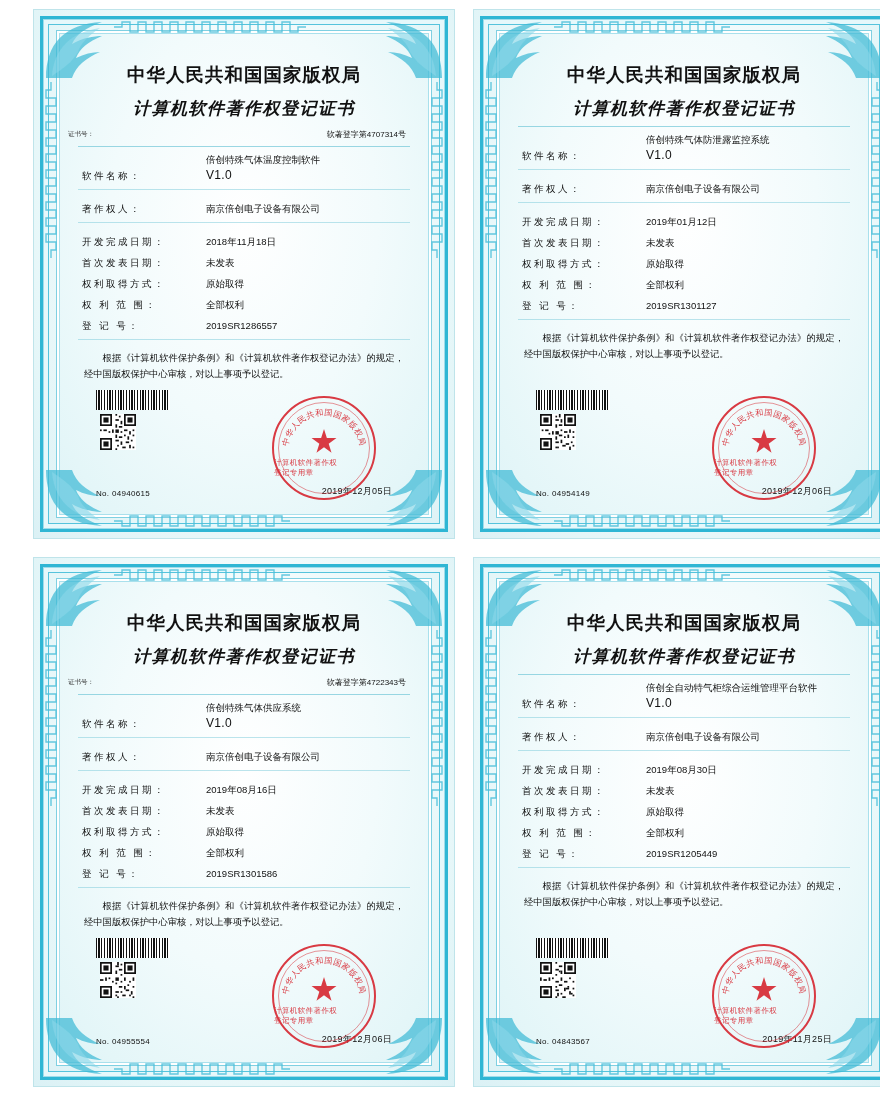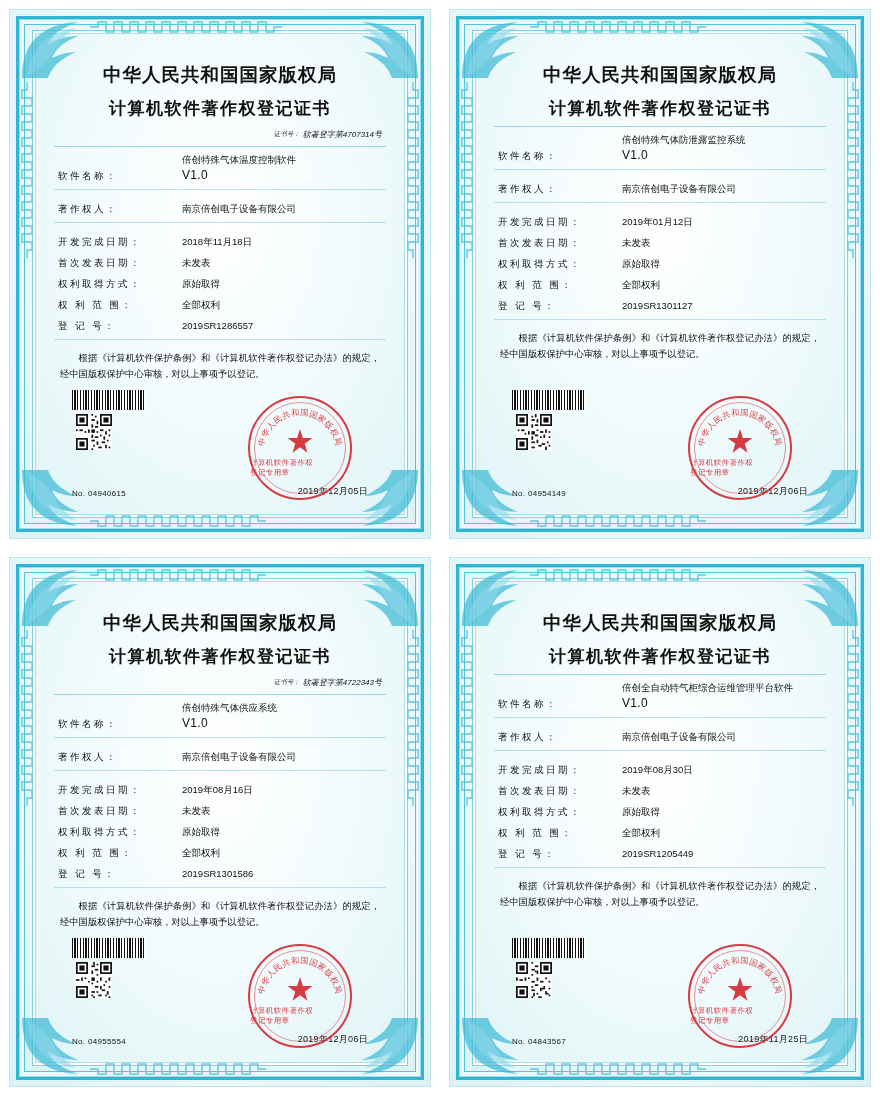--- a/index.html
+++ b/index.html
@@ -12,20 +12,21 @@
     height: 1096px;
     font-family: "Liberation Sans", sans-serif;
     -webkit-font-smoothing: antialiased;
   }
   .grid {
     display: grid;
     grid-template-columns: 440px 440px;
     grid-template-rows: 548px 548px;
     width: 720px;
     height: 1096px;
+    margin-left: 24px;
   }
   .cert-cell {
     position: relative;
     padding: 9px;
     box-sizing: border-box;
   }
   .cert {
     position: relative;
     width: 100%;
     height: 100%;
@@ -87,30 +88,30 @@
     margin-top: 22px;
   }
   .title-sub {
     text-align: center;
     font-family: "DejaVu Serif", "Liberation Serif", serif;
     font-size: 17px;
     font-weight: bold;
     color: #111111;
     letter-spacing: 1.5px;
     margin-top: 10px;
+    font-style: italic;
   }
   .certno-row {
     display: flex;
-    justify-content: flex-end;
+    justify-content: space-between;
     align-items: baseline;
     margin-top: 9px;
     padding-right: 14px;
     font-size: 7px;
     color: #1a1a1a;
-    font-style: italic;
   }
   .certno-label {
     font-size: 6.5px;
     color: #333;
     margin-right: 3px;
     transform: translateY(-1px);
   }
   .certno-value {
     font-size: 8px;
     color: #111;

